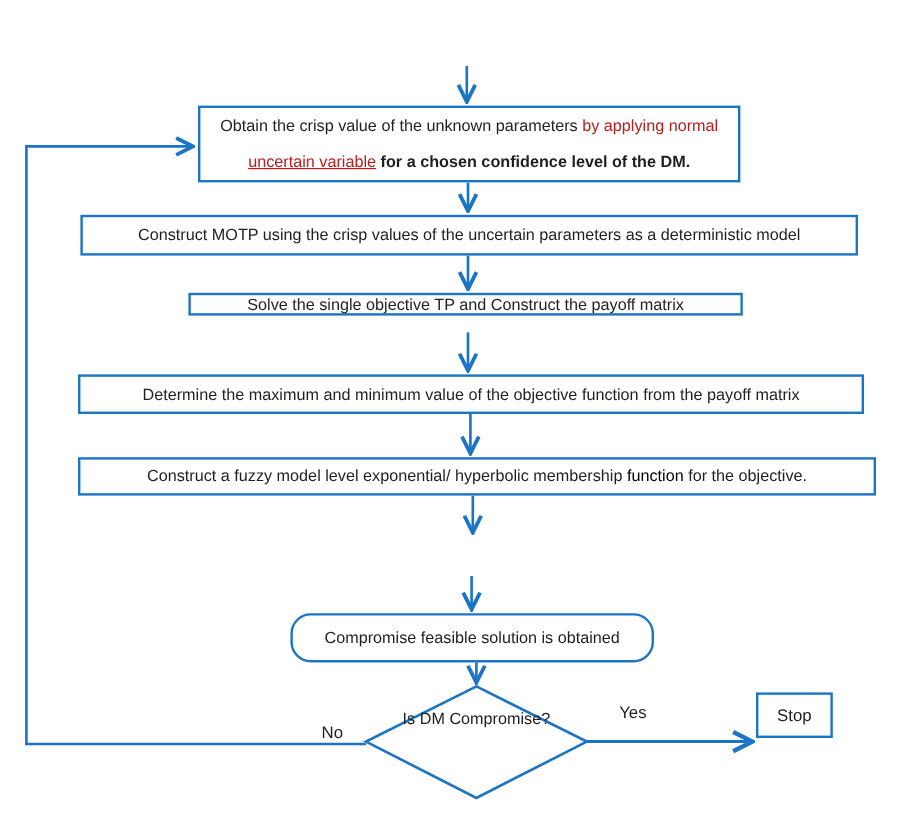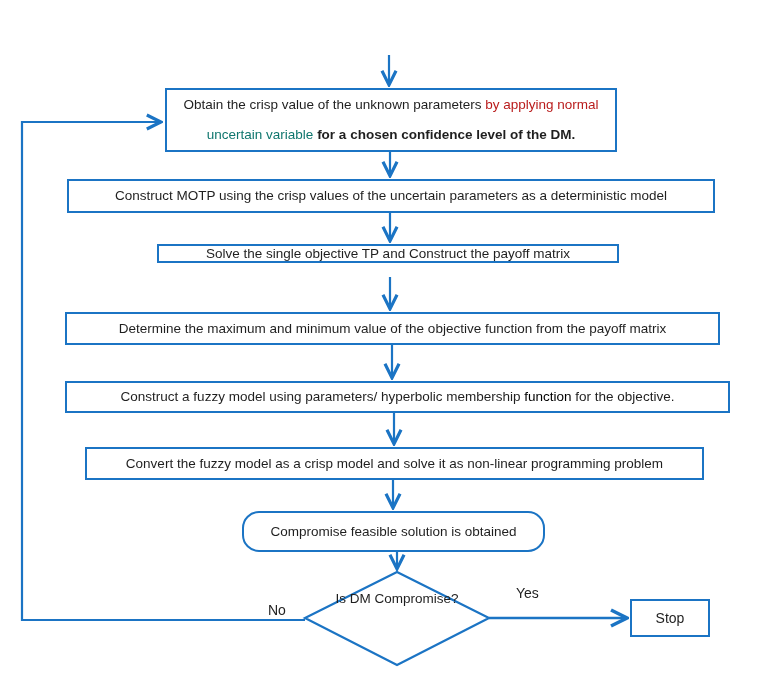--- a/index.html
+++ b/index.html
@@ -68,50 +68,47 @@
 
     <polygon points="397,572 489,618 397,665 305,618" fill="#ffffff" stroke="var(--line-blue)" stroke-width="2.2"></polygon>
 
     <path d="M489,618 L626,618" stroke="var(--line-blue)" stroke-width="2.5" fill="none" marker-end="url(#arrow)"></path>
     <path d="M305,620 L22,620 L22,122 L160,122" stroke="var(--line-blue)" stroke-width="2.2" fill="none" marker-end="url(#arrow)"></path>
   </svg>
 
 
   <div class="node multiline" style="left:165px;top:88px;width:452px;height:64px;">
     <div><span style="color: rgb(31, 31, 31);">Obtain the crisp value of the unknown parameters </span><span style="color: #b91c1c; margin-top: 18px;">by applying normal</span></div>
-    <div><span style="color: #0f766e;">uncertain variable</span><span style="color: rgb(31, 31, 31); font-weight: bold;"> for a chosen confidence level of the DM.</span></div>
+    <div><span style="color: #b91c1c; text-decoration: underline;">uncertain variable</span><span style="color: rgb(31, 31, 31); font-weight: bold;"> for a chosen confidence level of the DM.</span></div>
   </div>
 
   <div class="node" style="left:67px;top:179px;width:648px;height:34px;">
     <span>Construct MOTP using the crisp values of the uncertain parameters as a deterministic model</span>
   </div>
 
   <div class="node" style="left:157px;top:244px;width:462px;height:19px;">
     <span>Solve the single objective TP and Construct the payoff matrix</span>
   </div>
 
   <div class="node" style="left:65px;top:312px;width:655px;height:33px;">
     <span>Determine the maximum and minimum value of the objective function from the payoff matrix</span>
   </div>
 
   <div class="node" style="left:65px;top:381px;width:665px;height:32px;">
-    <div><span style="color: rgb(31, 31, 31);">Construct a fuzzy model using parameters/ hyperbolic membership </span><span style="color: #000000;">function</span><span style="color: rgb(31, 31, 31);"> for the objective.</span></div>
+    <div><span style="color: rgb(31, 31, 31);">Construct a fuzzy model level exponential/ hyperbolic membership </span><span style="color: #000000;">function</span><span style="color: rgb(31, 31, 31);"> for the objective.</span></div>
   </div>
 
-  <div class="node" style="left:85px;top:447px;width:619px;height:33px;">
-    <span>Convert the fuzzy model as a crisp model and solve it as non-linear programming problem</span>
-  </div>
 
   <div class="node" style="left:242px;top:511px;width:303px;height:41px;border-radius:17px;">
     <span>Compromise feasible solution is obtained</span>
   </div>
 
   <div class="decision-label" style="left:305px;top:591px;width:184px;">Is DM Compromise?</div>
 
   <div class="label" style="left:516px;top:585px;">Yes</div>
 
   <div class="label" style="left:268px;top:602px;">No</div>
 
-  <div class="node" style="left:630px;top:599px;width:80px;height:38px;border-width:2.5px;font-size:14px;">
+  <div class="node" style="left:630px;top:577px;width:64px;height:38px;border-width:2.5px;font-size:14px;">
     <span>Stop</span>
   </div>
 
 </div>
 
 </body></html>

